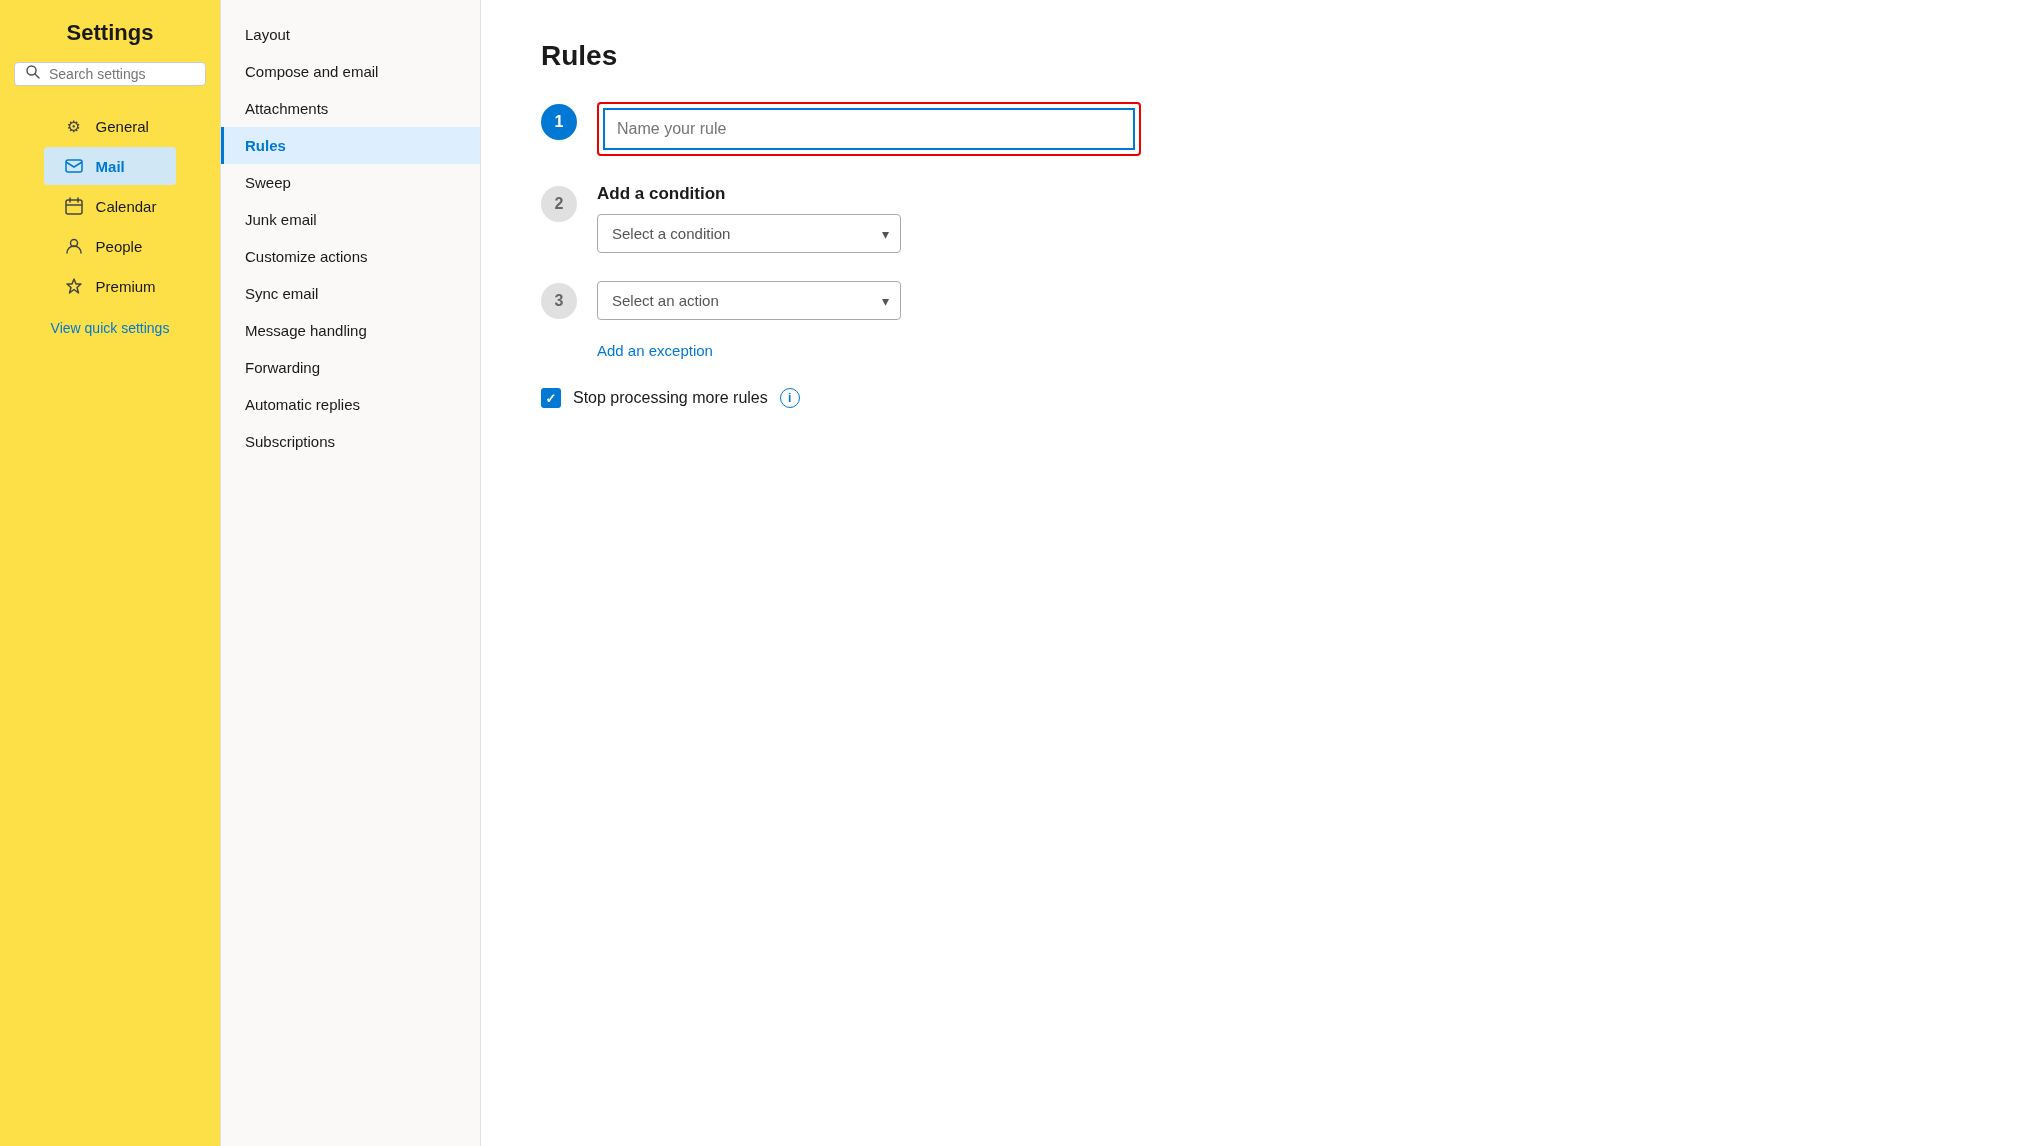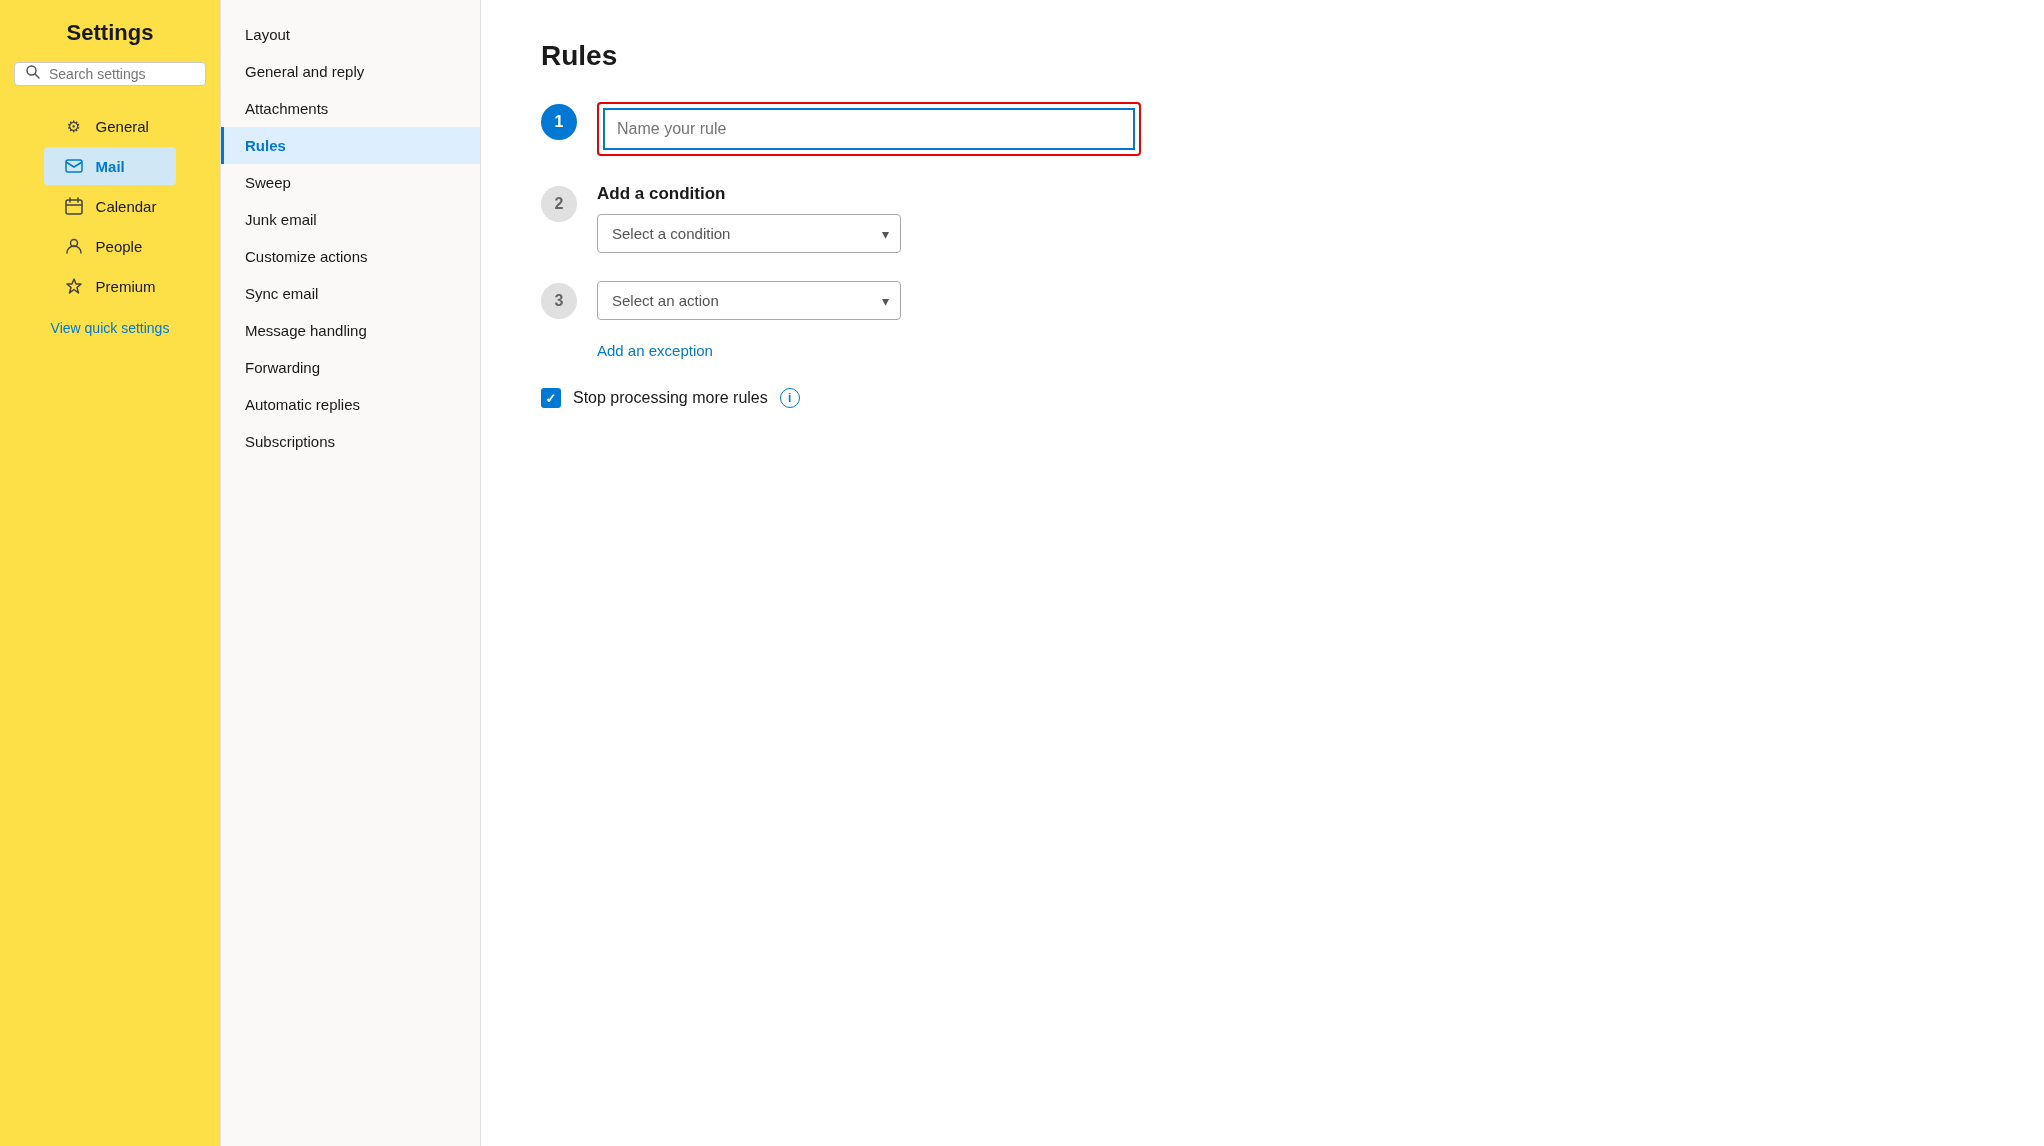--- a/index.html
+++ b/index.html
@@ -348,21 +348,21 @@
   </nav>
 
   <div class="view-quick-settings">View quick settings</div>
 </div>
 
 <div class="middle-col">
   <div class="middle-nav-item">
     <span>Layout</span>
   </div>
   <div class="middle-nav-item">
-    <span>General and reply</span>
+    <span>Compose and email</span>
   </div>
   <div class="middle-nav-item">
     <span>Attachments</span>
   </div>
   <div class="middle-nav-item active">
     <span>Rules</span>
   </div>
   <div class="middle-nav-item">
     <span>Sweep</span>
   </div>

